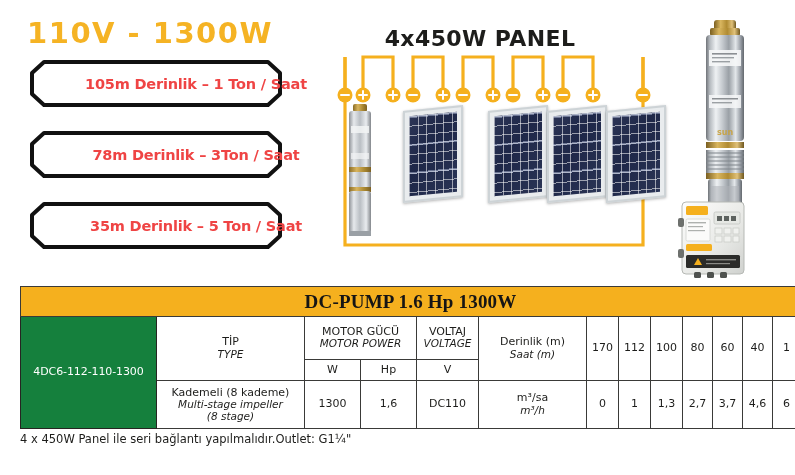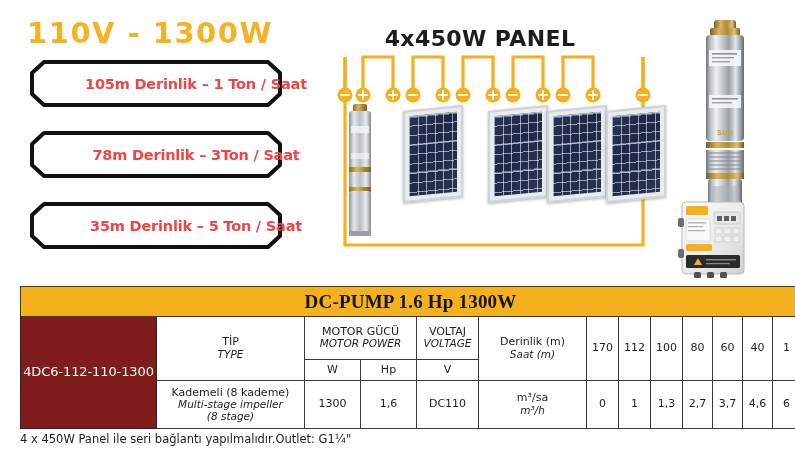--- a/index.html
+++ b/index.html
@@ -136,23 +136,23 @@
     background: #F5B01E;
     color: #151515;
     font-family: "Liberation Serif", serif;
     font-weight: bold;
     font-size: 19px;
     letter-spacing: 0.2px;
     height: 27px;
     border: 1px solid #3a3a38;
   }
   #spec-table .model-cell {
-    background: #7f1d1d;
+    background: #15803d;
     color: #ffffff;
-    font-size: 13px;
+    font-size: 11px;
     letter-spacing: -0.1px;
     border-color: #272522;
     text-align: center;
   }
   .sub-en { font-style: italic; display: block; font-size: 10.5px; }
   .sub-tr { display: block; }
   .hdr-row1 td { height: 40px; }
   .hdr-row2 td { height: 18px; }
   .data-row td { height: 45px; }
   .num-cell { font-size: 12px; }

